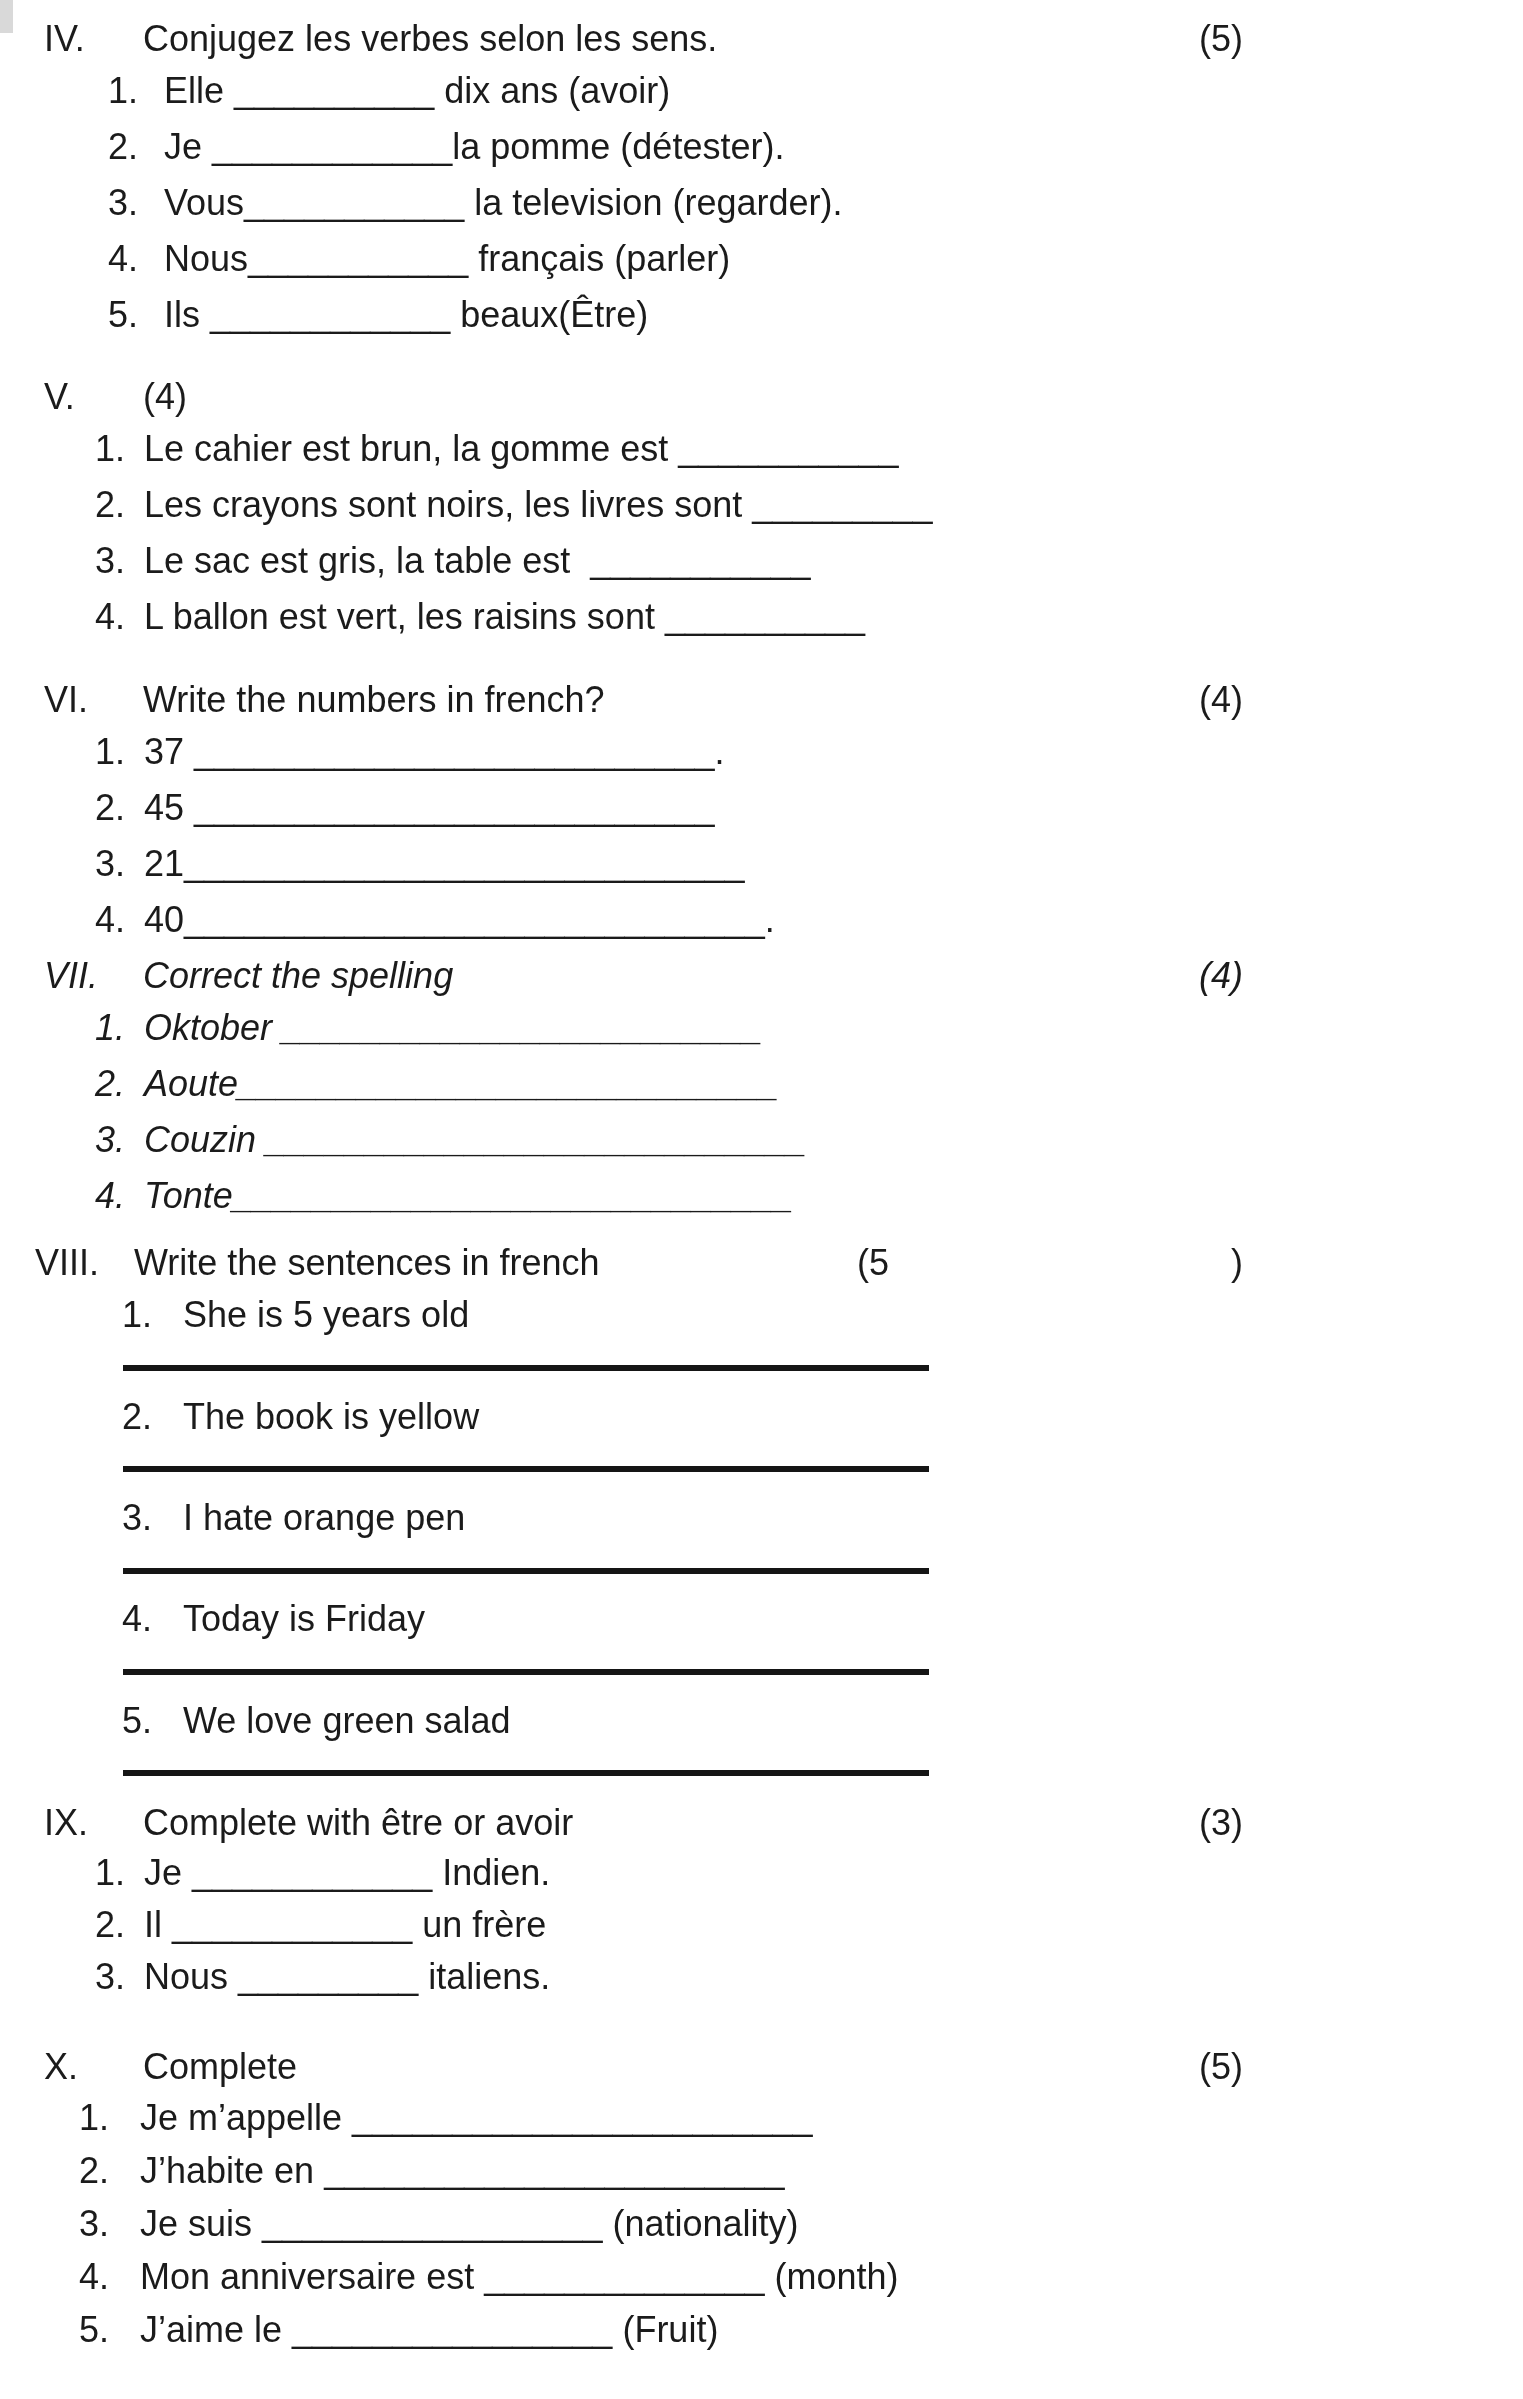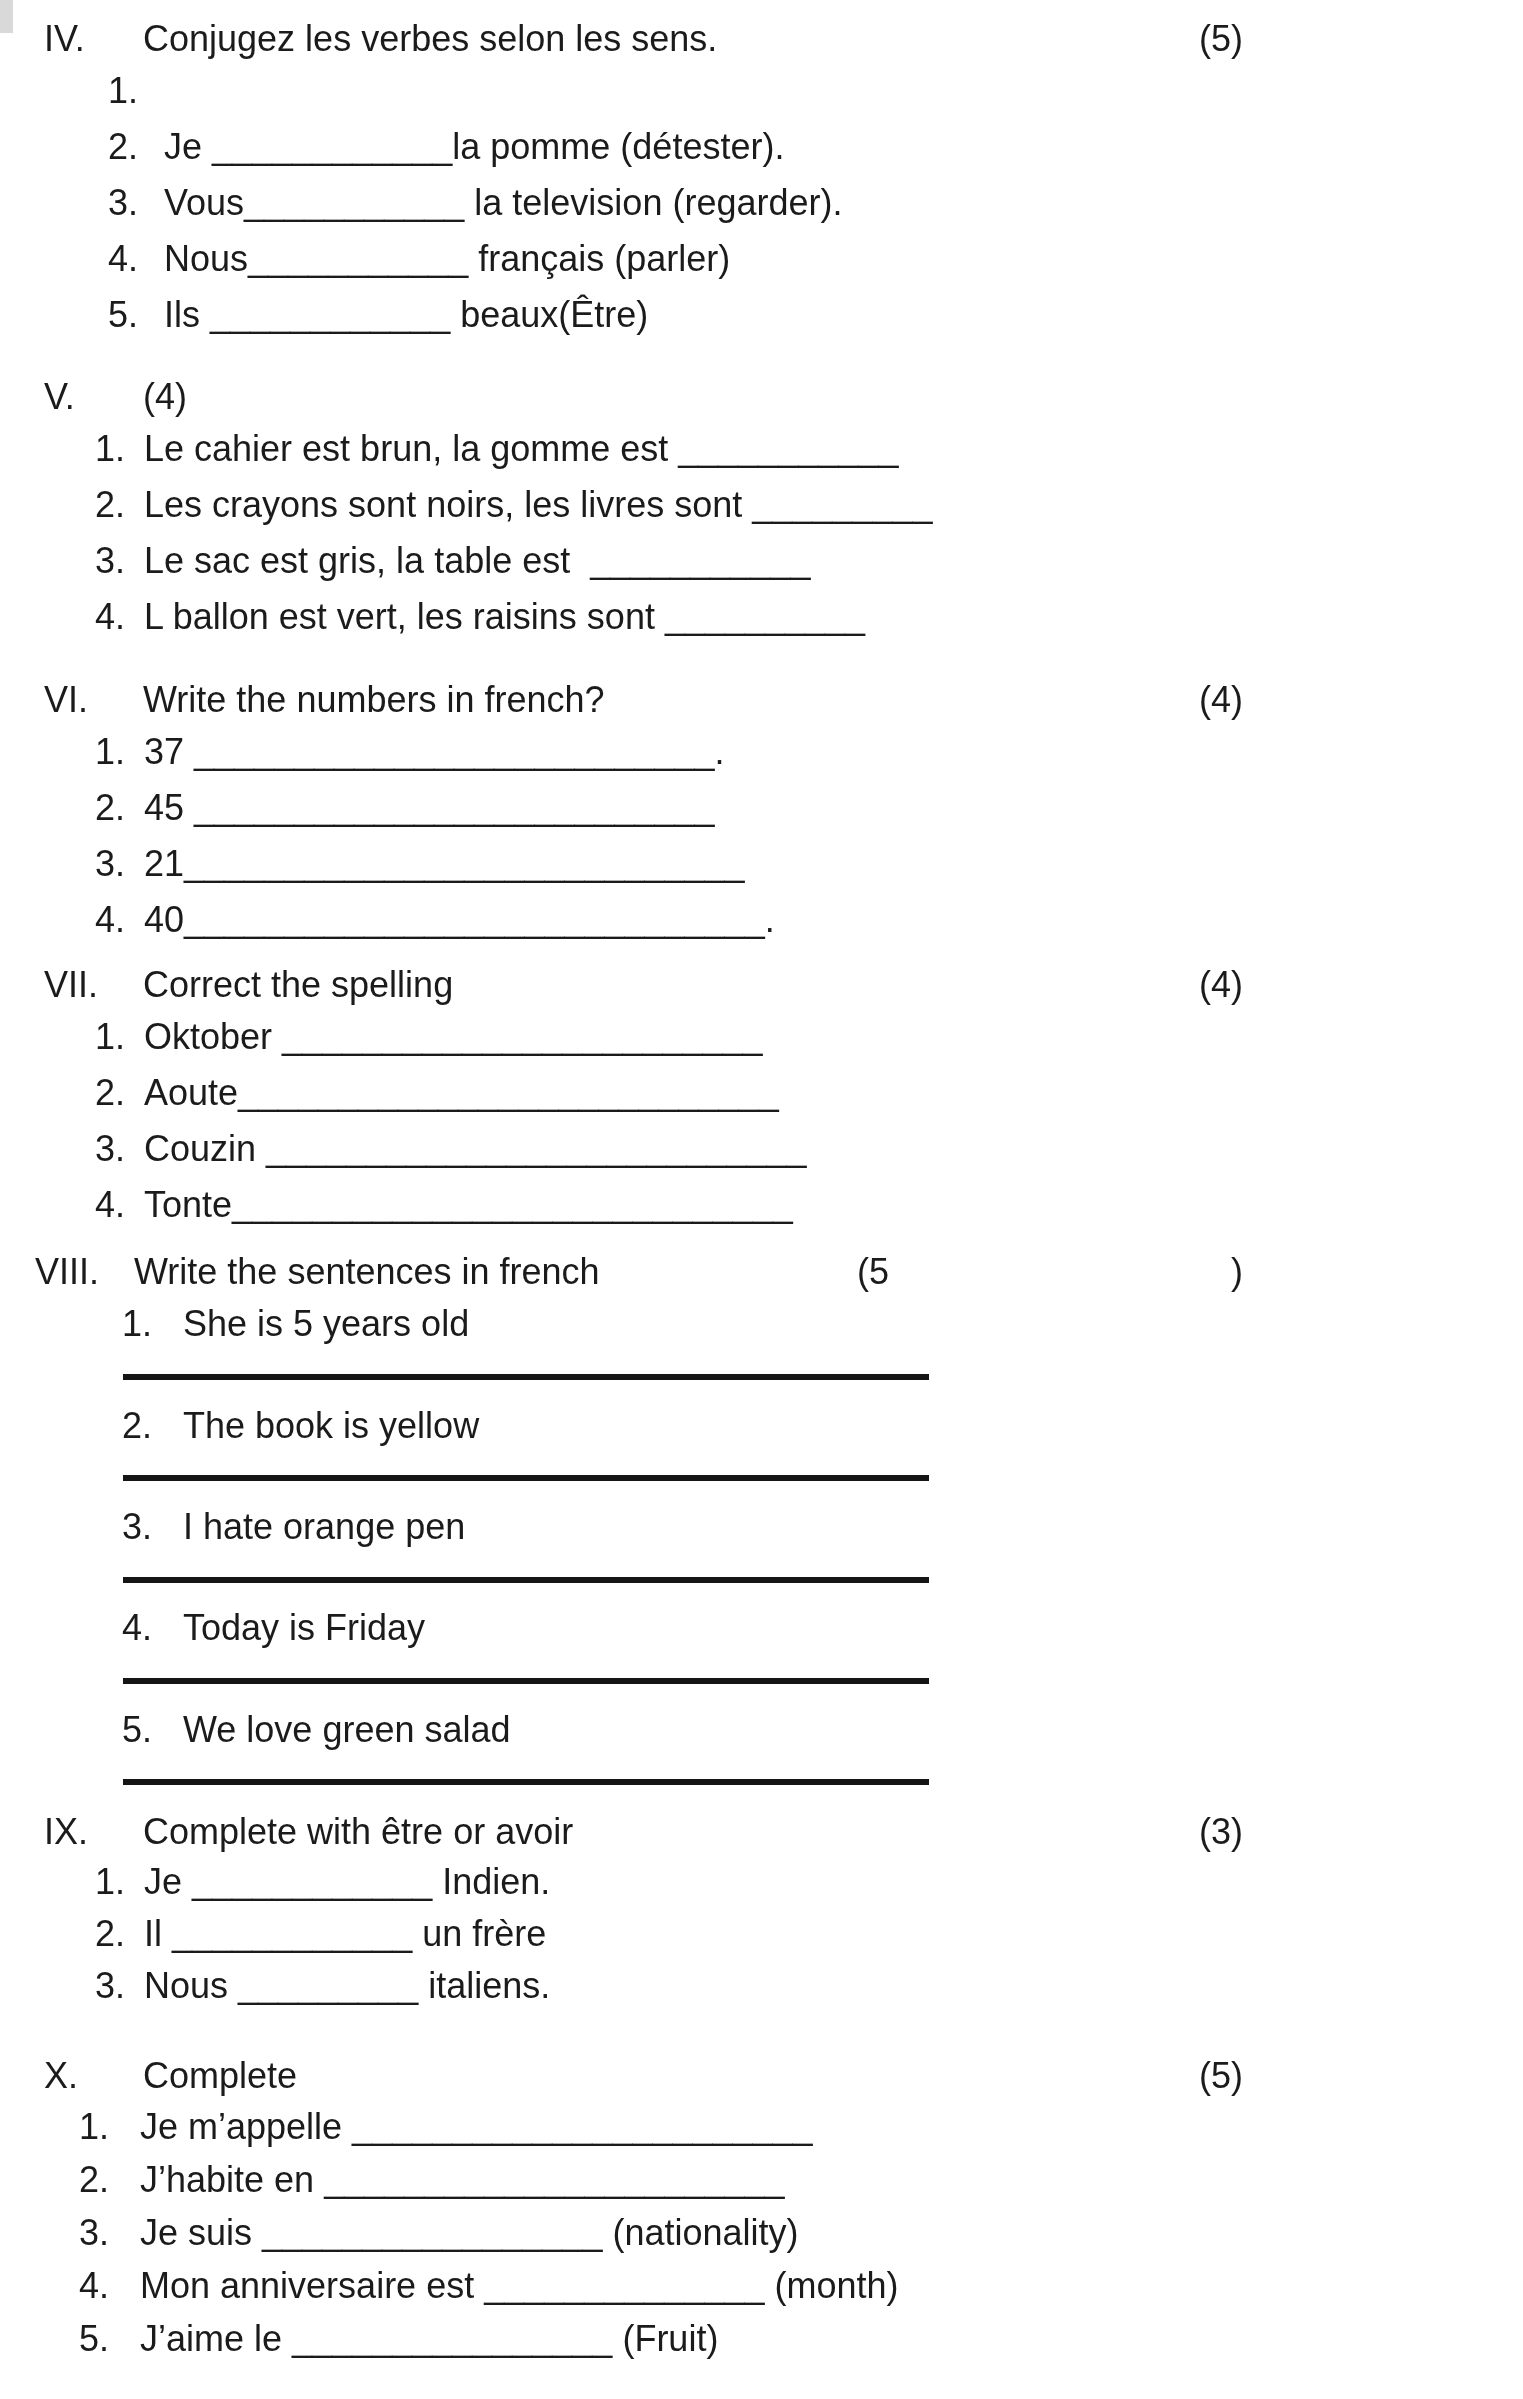--- a/index.html
+++ b/index.html
@@ -52,21 +52,21 @@
   .s-iv   .inum { flex: 0 0 56px; }
   .s-v    .item, .s-vi .item, .s-vii .item { padding-left: 95px; }
   .s-ix   .item { padding-left: 95px; line-height: 52px; }
   .s-x    .item { padding-left: 79px; line-height: 53px; }
   .s-x    .inum { flex: 0 0 61px; }
   .s-viii .item { padding-left: 122px; }
   .s-viii .inum { flex: 0 0 61px; }
 
   .s-v    { margin-top: 29.6px; }
   .s-vi   { margin-top: 30px; }
-  .s-vii  { margin-top: 12px; }
+  .s-vii  { margin-top: 3px; font-style: italic; }
   .s-viii { margin-top: 13.8px; }
   .s-ix   { margin-top: 22px; }
   .s-x    { margin-top: 39px; }
 
   .s-viii .hdr { position: relative; padding-left: 35px; }
   .s-viii .pts-open  { position: absolute; left: 857px; top: 0; }
   .s-viii .pts-close { position: absolute; right: 41px; top: 0; }
 
   .answer-line {
     margin: 21.7px 0 17.7px 123px;
@@ -82,20 +82,21 @@
   <div class="scan-artifact"></div>
 
   <div class="sec s-iv">
     <div class="hdr">
       <span class="rn">IV.</span>
       <span class="ttl">Conjugez les verbes selon les sens.</span>
       <span class="pts">(5)</span>
     </div>
     <div class="item">
       <span class="inum">1.</span>
+      <span class="itext">Elle __________ dix ans (avoir)</span>
     </div>
     <div class="item">
       <span class="inum">2.</span>
       <span class="itext">Je ____________la pomme (détester).</span>
     </div>
     <div class="item">
       <span class="inum">3.</span>
       <span class="itext">Vous___________ la television (regarder).</span>
     </div>
     <div class="item">

